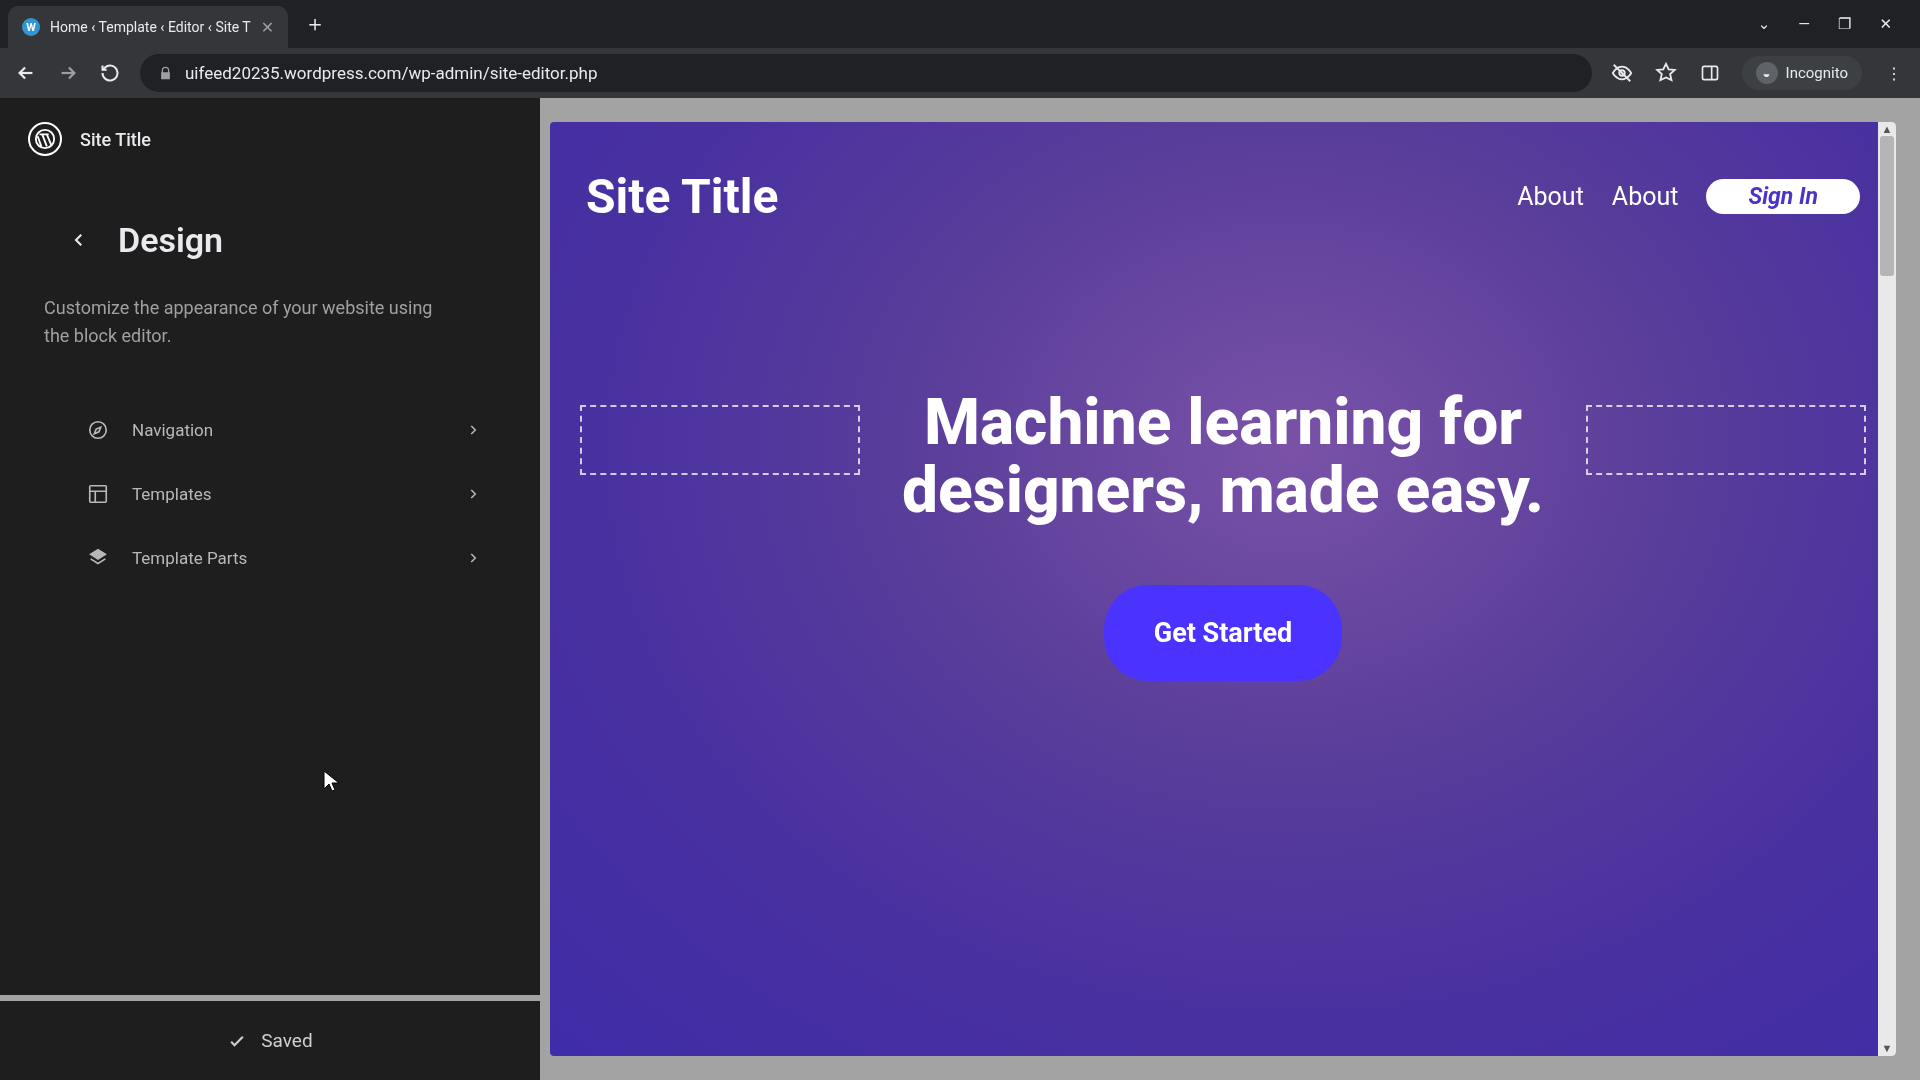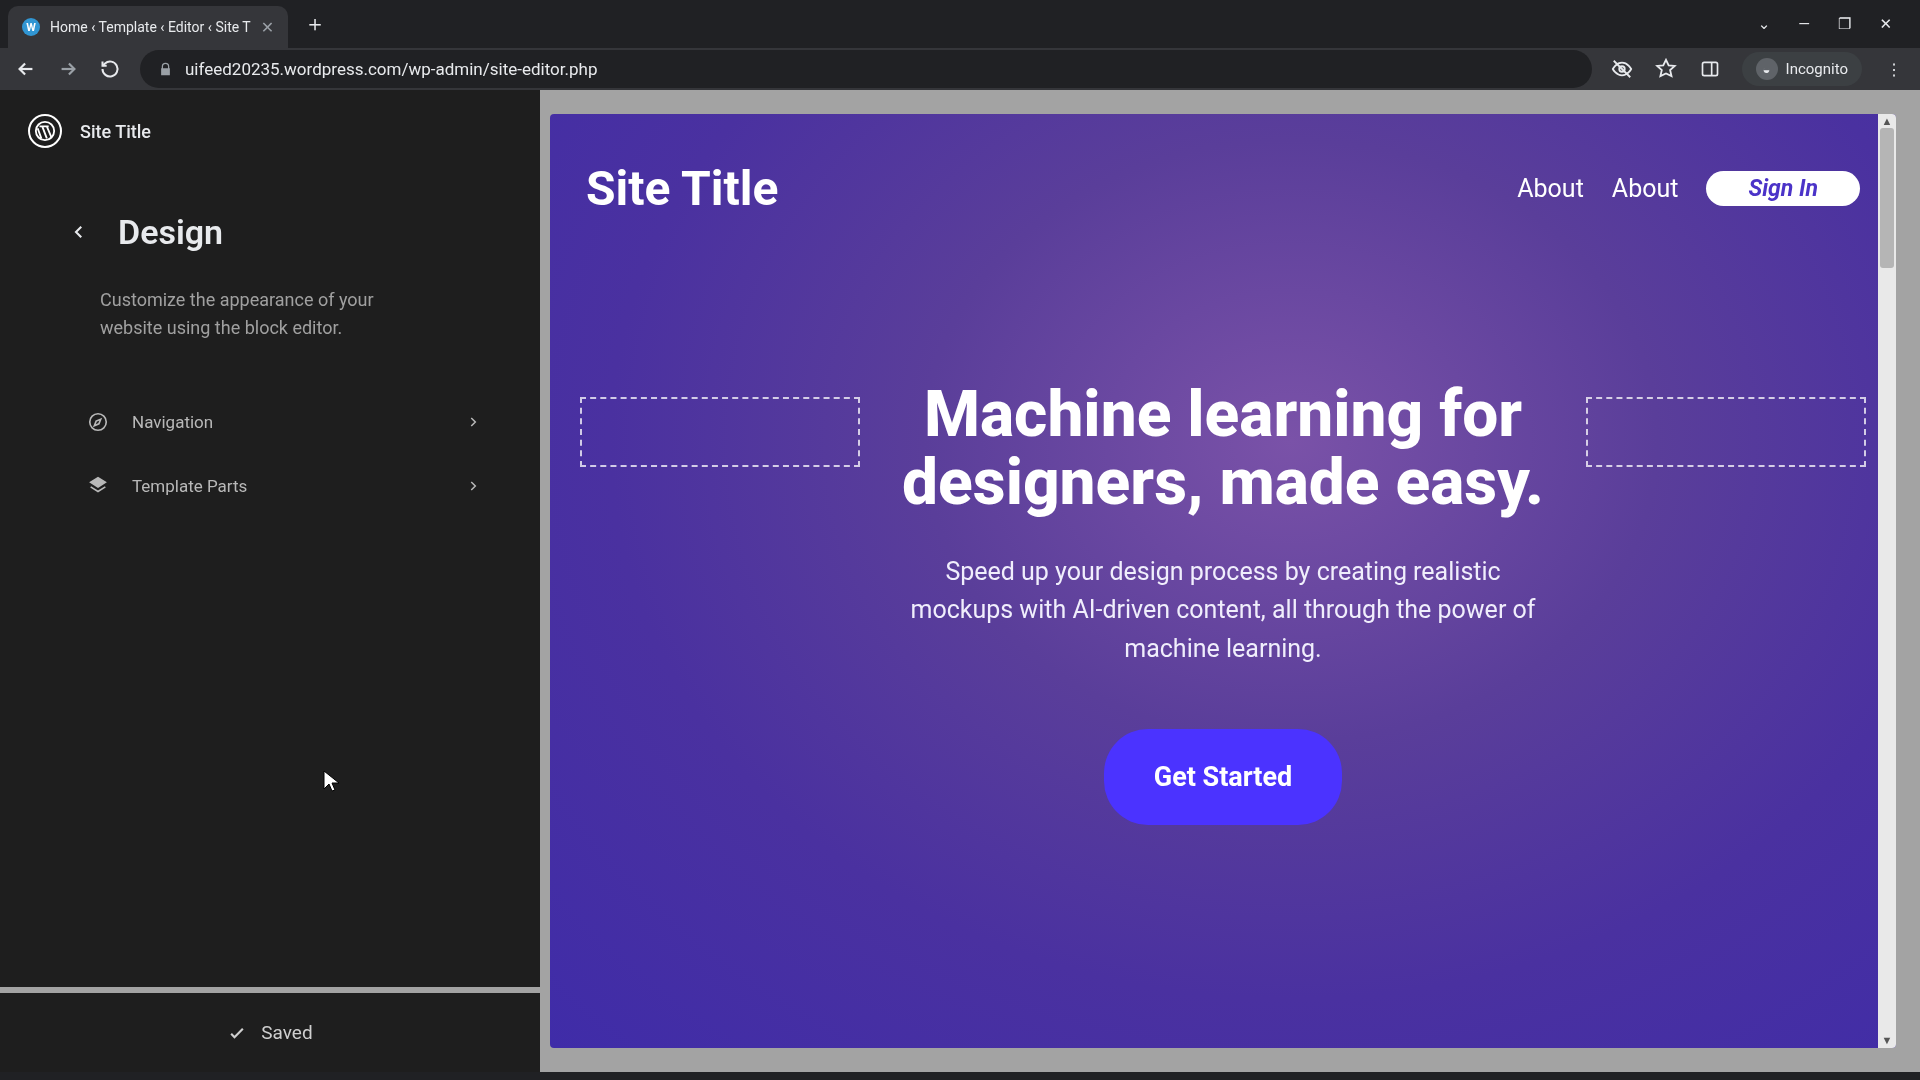--- a/index.html
+++ b/index.html
@@ -9,41 +9,41 @@
   .browser-chrome { width: 100%; background: #202124; }
   .tab-bar { display: flex; align-items: center; height: 48px; padding: 0 8px; }
   .tab { display: flex; align-items: center; background: #35363a; border-radius: 10px 10px 0 0; height: 42px; padding: 0 14px; margin-top: 6px; min-width: 280px; gap: 10px; }
   .tab .favicon { width: 18px; height: 18px; border-radius: 50%; background: #3196d3; display: flex; align-items: center; justify-content: center; color: #fff; font-size: 11px; font-weight: bold; }
   .tab .title { color: #e8eaed; font-size: 14px; flex: 1; white-space: nowrap; overflow: hidden; text-overflow: ellipsis; }
   .tab .close { color: #9aa0a6; font-size: 16px; cursor: pointer; }
   .new-tab { color: #e8eaed; font-size: 22px; margin-left: 16px; cursor: pointer; }
   .window-controls { margin-left: auto; display: flex; gap: 28px; padding-right: 20px; color: #e8eaed; }
   .window-controls span { cursor: pointer; font-size: 15px; }
 
-  .addr-bar { display: flex; align-items: center; height: 42px; background: #35363a; padding: 0 14px; gap: 18px; }
+  .addr-bar { display: flex; align-items: center; height: 50px; background: #35363a; padding: 0 14px; gap: 18px; }
   .nav-icon { color: #9aa0a6; cursor: pointer; display: flex; align-items: center; justify-content: center; width: 24px; height: 24px; }
   .nav-icon.active { color: #e8eaed; }
   .omnibox { flex: 1; background: #202124; border-radius: 24px; height: 38px; display: flex; align-items: center; padding: 0 18px; gap: 12px; color: #e8eaed; font-size: 17px; }
   .omnibox .lock { color: #9aa0a6; font-size: 14px; }
   .right-icons { display: flex; align-items: center; gap: 20px; color: #e8eaed; }
   .incognito-badge { display: flex; align-items: center; gap: 8px; background: #3c4043; padding: 6px 14px; border-radius: 20px; font-size: 15px; }
   .incognito-icon { width: 22px; height: 22px; border-radius: 50%; background: #5f6368; display:flex; align-items:center; justify-content:center; font-size:13px;}
 
   
   .app { display: flex; height: calc(1080px - 98px); background: #a3a3a3; }
 
   .sidebar { width: 540px; background: #1e1e1e; color: #e8eaed; display: flex; flex-direction: column; }
   .wp-header { display: flex; align-items: center; gap: 18px; padding: 24px 28px; }
   .wp-logo { width: 34px; height: 34px; border-radius: 50%; border: 2.5px solid #fff; display: flex; align-items: center; justify-content: center; color:#fff; font-weight:bold; font-size:18px; }
   .wp-sitetitle { font-size: 18px; font-weight: 500; }
 
   .panel-head { display: flex; align-items: center; gap: 30px; padding: 40px 38px 10px 38px; margin-left: 32px; }
   .back-btn { color: #e8eaed; cursor: pointer; }
   .panel-title { font-size: 34px; font-weight: 600; }
-  .panel-desc { color: #a0a0a0; font-size: 18px; line-height: 1.55; padding: 24px 100px 30px 100px; }
+  .panel-desc { color: #a0a0a0; font-size: 18px; line-height: 1.55; padding: 24px 100px 30px 44px; }
 
   .menu { padding: 18px 60px 0 86px; }
   .menu-item { display: flex; align-items: center; gap: 22px; padding: 20px 0; color: #b8b8b8; font-size: 17px; cursor: pointer; }
   .menu-item .micon { width: 24px; height: 24px; display:flex; align-items:center; justify-content:center; }
   .menu-item .label { flex: 1; }
   .menu-item .chev { color: #b8b8b8; }
 
   .save-status { margin-top: auto; border-top: 6px solid #a3a3a3; padding: 28px 0; display: flex; align-items: center; justify-content: center; gap: 14px; color: #cfcfcf; font-size: 19px; }
 
   .preview-wrap { flex: 1; padding: 24px 24px 24px 10px; position: relative; }
@@ -180,20 +180,34 @@
         <span class="label">Navigation</span>
         <span class="chev">
           <svg width="14" height="14" viewBox="0 0 24 24" fill="none" stroke="currentColor" stroke-width="2.6">
               <path d="M9 5l7 7-7 7"></path>
             </svg>
         </span>
       </div>
       <div class="menu-item">
         <span class="micon">
           <svg width="22" height="22" viewBox="0 0 24 24" fill="none" stroke="currentColor" stroke-width="1.8">
+              <rect x="3" y="3" width="18" height="18" rx="1"></rect>
+              <path d="M3 9h18M9 9v12"></path>
+            </svg>
+        </span>
+        <span class="label">Templates</span>
+        <span class="chev">
+          <svg width="14" height="14" viewBox="0 0 24 24" fill="none" stroke="currentColor" stroke-width="2.6">
+              <path d="M9 5l7 7-7 7"></path>
+            </svg>
+        </span>
+      </div>
+      <div class="menu-item">
+        <span class="micon">
+          <svg width="22" height="22" viewBox="0 0 24 24" fill="none" stroke="currentColor" stroke-width="1.8">
               <path d="M12 3l8 5-8 5-8-5z" fill="currentColor"></path>
               <path d="M4 13l8 5 8-5"></path>
             </svg>
         </span>
         <span class="label">Template Parts</span>
         <span class="chev">
           <svg width="14" height="14" viewBox="0 0 24 24" fill="none" stroke="currentColor" stroke-width="2.6">
               <path d="M9 5l7 7-7 7"></path>
             </svg>
         </span>
@@ -218,21 +232,20 @@
           <a href="#">About</a>
           <a href="#">About</a>
           <span class="pv-signin">Sign In</span>
         </div>
       </div>
 
       <div class="hero">
         <div class="placeholder left"></div>
         <div class="hero-center">
           <div class="hero-title">Machine learning for designers, made easy.</div>
-          <div class="hero-sub">Speed up your design process by creating realistic mockups with AI-driven content, all through the power of machine learning.</div>
           <div class="cta">Get Started</div>
         </div>
         <div class="placeholder right"></div>
       </div>
 
       <div class="preview-scroll">
         <div class="arrow up">▲</div>
         <div class="thumb"></div>
         <div class="arrow down">▼</div>
       </div>

